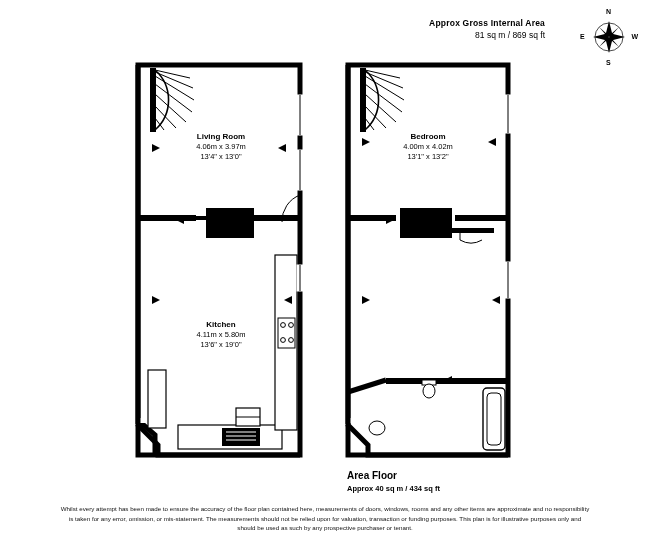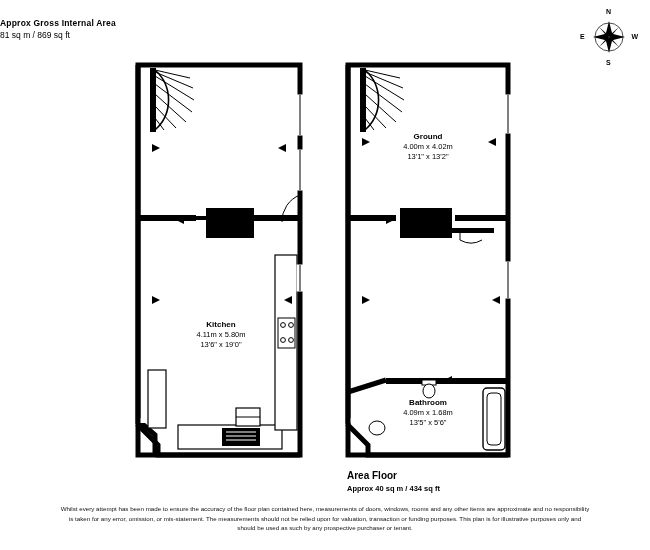--- a/index.html
+++ b/index.html
@@ -19,21 +19,21 @@
     position: relative;
     width: 650px;
     height: 550px;
   }
   
   .header {
     position: absolute;
     top: 18px;
     left: 0;
     width: 545px;
-    text-align: left;
+    text-align: right;
   }
   .header .line1 {
     font-size: 8.5px;
     font-weight: bold;
     letter-spacing: 0.2px;
   }
   .header .line2 {
     font-size: 8.5px;
     font-weight: normal;
     margin-top: 2px;
@@ -279,39 +279,39 @@
         <polygon points="362,138 370,142 362,146"></polygon>
         <polygon points="496,138 488,142 496,146"></polygon>
         <polygon points="362,296 370,300 362,304"></polygon>
         <polygon points="500,296 492,300 500,304"></polygon>
         <polygon points="394,220 386,216 386,224"></polygon>
         <polygon points="444,380 452,376 452,384"></polygon>
       </g>
     </g>
   </svg>
 
+  <div class="room-label" style="left:166px; top:132px; width:110px;">
+    <span class="rname">Living Room</span>
+    <span class="rdim">4.06m x 3.97m</span>
+    <span class="rdim">13'4" x 13'0"</span>
+  </div>
 
   <div class="room-label" style="left:166px; top:320px; width:110px;">
     <span class="rname">Kitchen</span>
     <span class="rdim">4.11m x 5.80m</span>
     <span class="rdim">13'6" x 19'0"</span>
   </div>
 
   <div class="room-label" style="left:373px; top:132px; width:110px;">
-    <span class="rname">Ground</span>
+    <span class="rname">Bedroom</span>
     <span class="rdim">4.00m x 4.02m</span>
     <span class="rdim">13'1" x 13'2"</span>
   </div>
 
 
-  <div class="room-label" style="left:373px; top:398px; width:110px;">
-    <span class="rname">Bathroom</span>
-    <span class="rdim">4.09m x 1.68m</span>
-    <span class="rdim">13'5" x 5'6"</span>
-  </div>
 
 
   <div class="floor-caption" style="left:347px; top:470px;">
     <span class="fname">Area Floor</span>
     <span class="farea">Approx 40 sq m / 434 sq ft</span>
   </div>
 
   <div class="disclaimer">Whilst every attempt has been made to ensure the accuracy of the floor plan contained here, measurements of doors, windows, rooms and any other items are approximate and no responsibility is taken for any error, omission, or mis-statement. The measurements should not be relied upon for valuation, transaction or funding purposes. This plan is for illustrative purposes only and should be used as such by any prospective purchaser or tenant.</div>
 
 </div>

